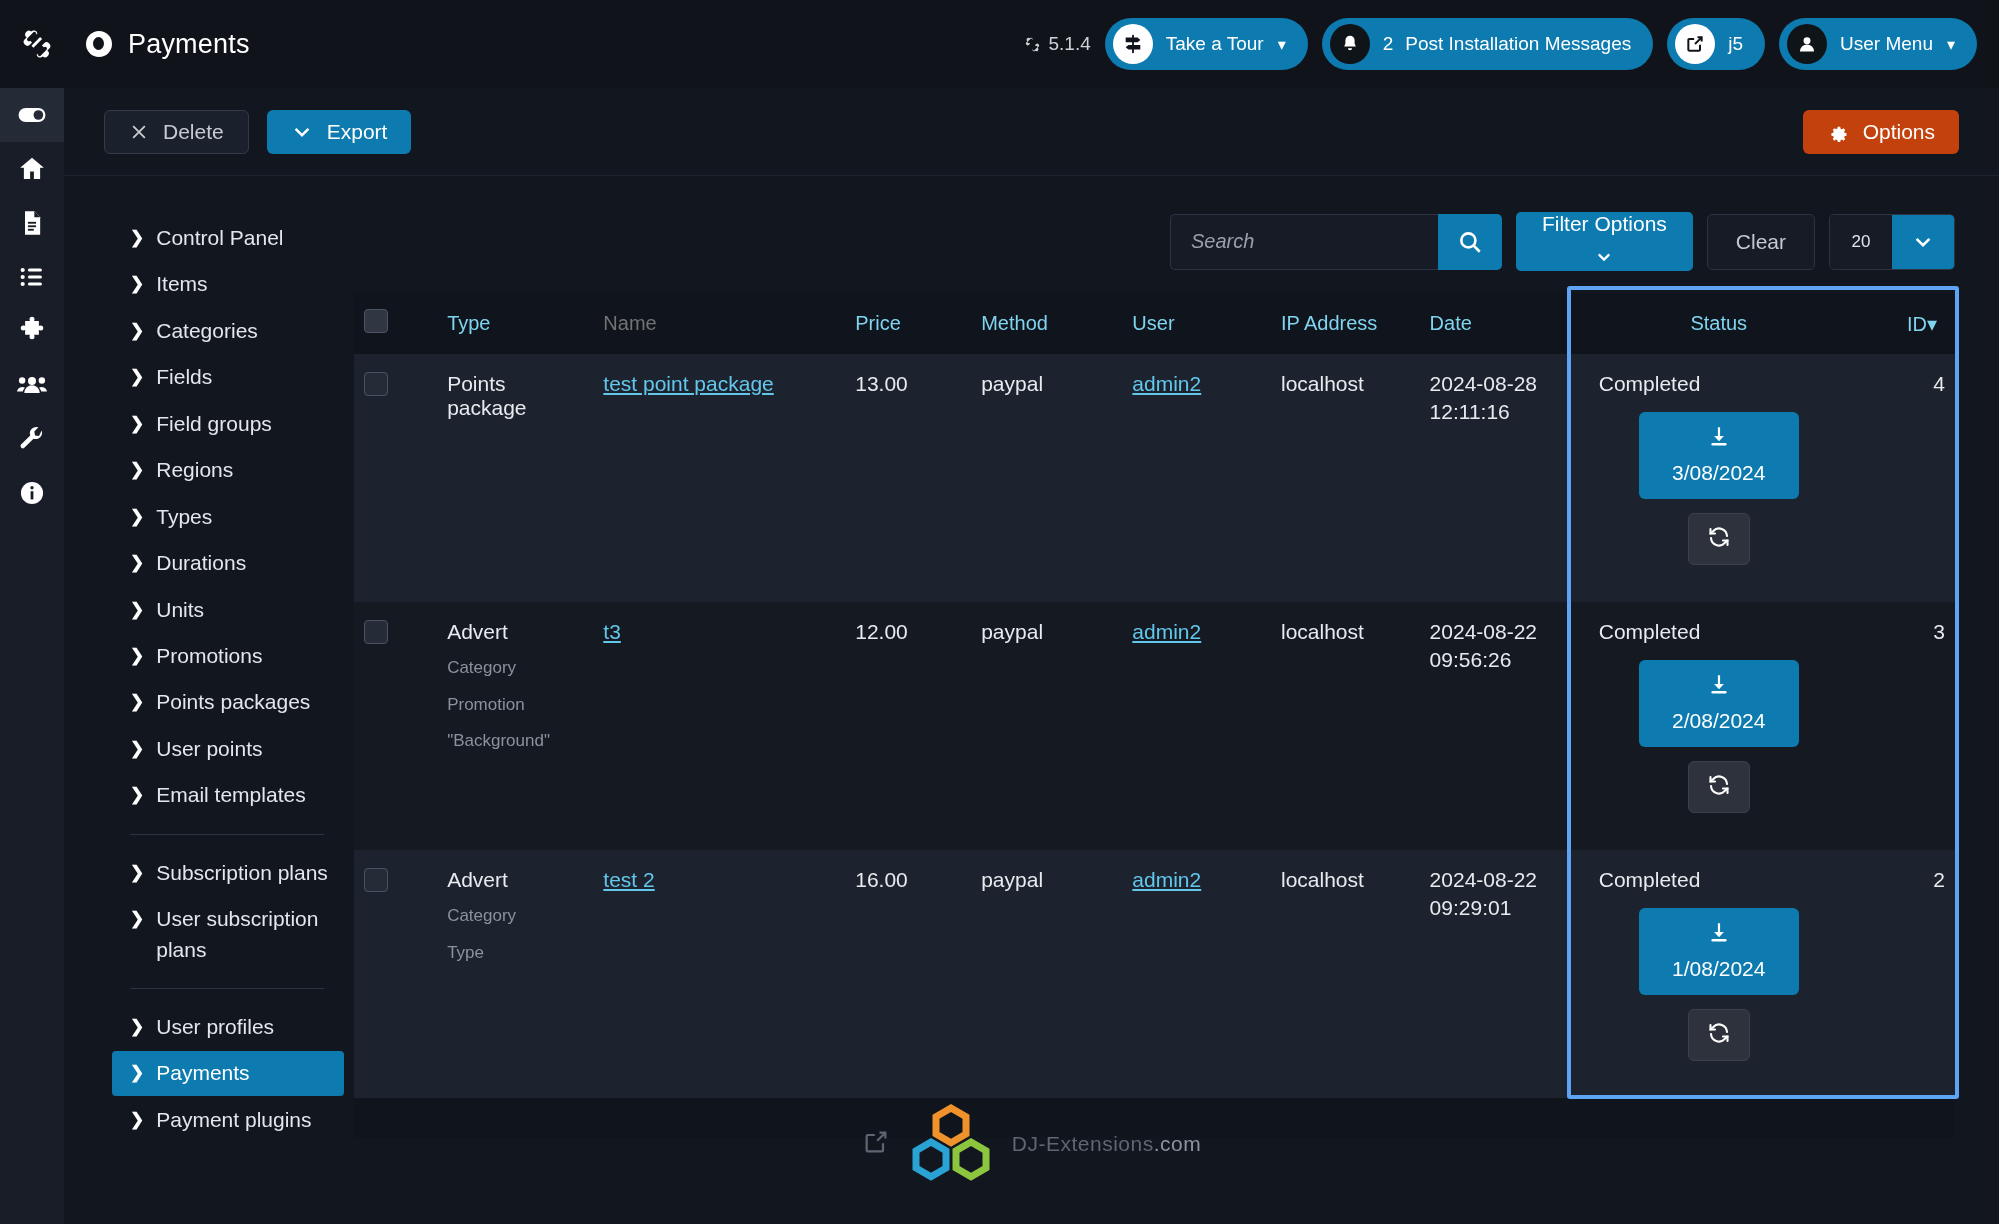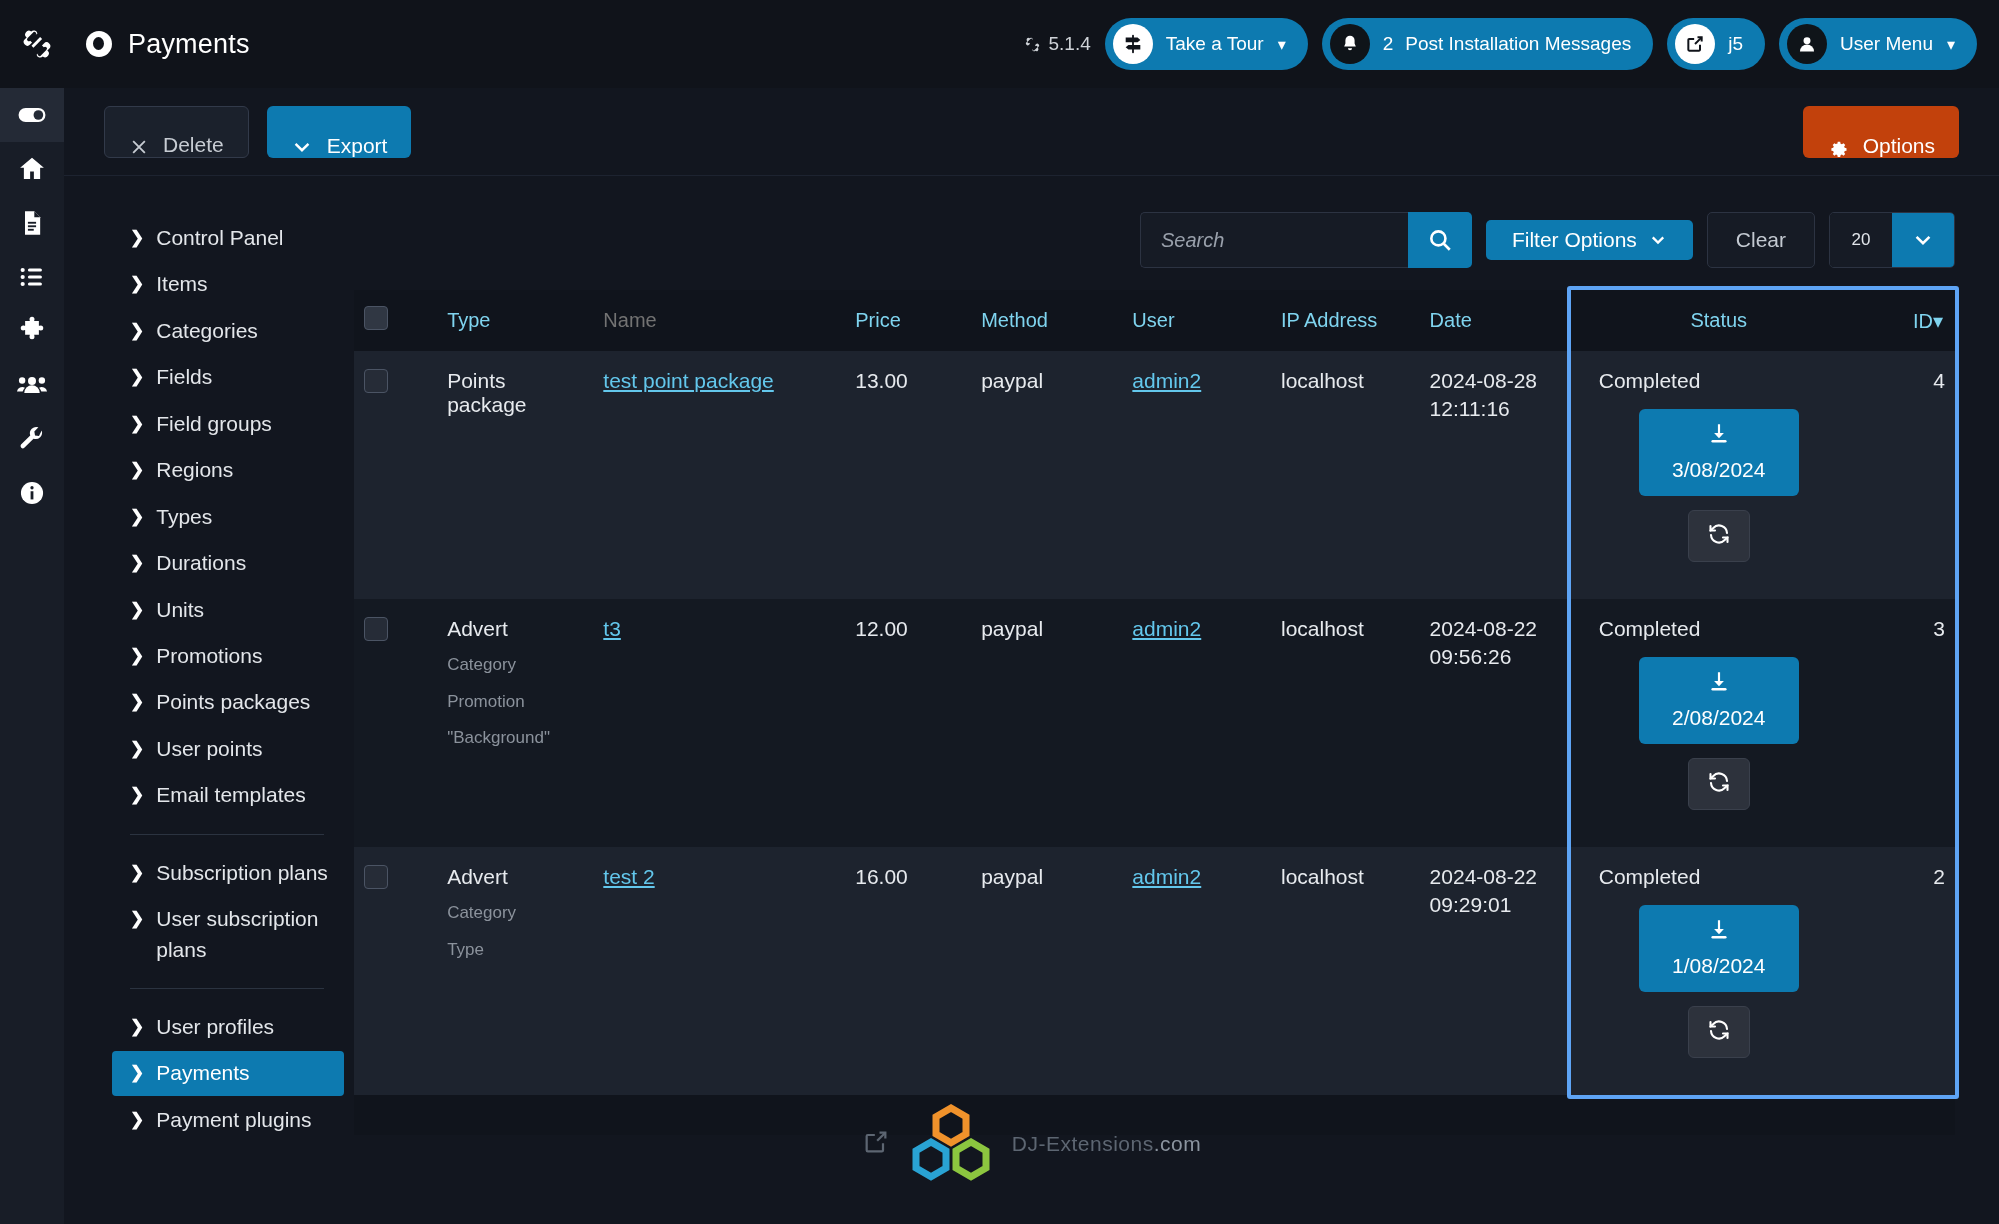--- a/index.html
+++ b/index.html
@@ -51,21 +51,21 @@
     color:#ffffff;
   }
   .rail-item.active { background:#242a36; }
   
   .shell { position:absolute; top:88px; left:64px; width:1935px; height:1136px; background:#12161f; }
   .toolbar {
     height:88px; display:flex; align-items:center; padding:0 40px 0 40px;
     border-bottom:1px solid #1d2330;
   }
   .btn {
-    height:52px; border-radius:6px; display:flex;align-items:flex-end;justify-content:center;
+    height:44px; border-radius:6px; display:flex;align-items:center;justify-content:center;
     font-size:21px; padding:0 24px; cursor:pointer; gap:14px;
   }
   .btn-outline { background:#1b212c; border:1px solid #323a4a; color:#c7ccd3; }
   .btn-primary { background:#0d7ab0; color:#fff; }
   .btn-grey { background:#c2410c; color:#fff;margin-left:30px; }
   .toolbar-right { margin-left:auto; }
   
   .content { display:flex; padding: 0; height: 960px; }
   .sidenav { width: 280px; padding: 40px 0 0 48px; flex:none; }
   .nav-item {
@@ -81,21 +81,21 @@
   
   .searchrow { display:flex; justify-content:flex-end; align-items:center; gap:14px; margin-bottom:22px;}
   .search-wrap { display:flex; height:56px; }
   .search-input {
     width:268px; background:#161b25; border:1px solid #2c3342; border-right:none;
     border-radius:5px 0 0 5px; color:#f9a8d4; font-size:20px; font-style:italic;
     padding:0 20px; outline:none;
   }
   .search-input::placeholder { color:#99a0ab; font-style:italic; }
   .search-btn { width:64px; background:#0d7ab0; border-radius:0 5px 5px 0; display:flex;align-items:center;justify-content:center;cursor:pointer;}
-  .filter-btn { height:40px; background:#0d7ab0; color:#fff; border-radius:5px; display:flex;align-items:center;gap:12px;padding:0 26px;font-size:21px;cursor:pointer;}
+  .filter-btn { height:59px; background:#0d7ab0; color:#fff; border-radius:5px; display:flex;align-items:center;gap:12px;padding:0 26px;font-size:21px;cursor:pointer;flex-direction:column;}
   .clear-btn { height:56px; background:#161b25; border:1px solid #2c3342; color:#c3c9d1; border-radius:5px; display:flex;align-items:center;padding:0 28px;font-size:21px;cursor:pointer;}
   .limit-wrap { display:flex; height:56px; border:1px solid #2c3342; border-radius:5px; overflow:hidden;}
   .limit-val { background:#161b25; color:#e1e5ea; font-size:17px; display:flex;align-items:center;justify-content:center;width:62px;}
   .limit-arrow { background:#0d7ab0; width:62px; display:flex;align-items:center;justify-content:center;cursor:pointer;}
   
   table.grid { width:100%; border-collapse:collapse; table-layout:fixed; }
   table.grid th {
     background:#10141c; color:#7fd4ef; font-size:20px; font-weight:400; text-align:left;
     padding:16px 10px; cursor:pointer;
   }
@@ -412,21 +412,21 @@
             <tr>
               <th><span class="chk hdr"></span></th>
               <th><span>Type</span></th>
               <th class="sorted"><span>Name</span></th>
               <th><span>Price</span></th>
               <th><span>Method</span></th>
               <th><span>User</span></th>
               <th><span>IP Address</span></th>
               <th><span>Date</span></th>
               <th style="text-align: center;"><span>Status</span></th>
-              <th style="text-align: right; padding-right: 12px;"><span>ID</span><span>▾</span></th>
+              <th style="text-align: right; padding-right: 18px;"><span>ID</span><span>▾</span></th>
             </tr>
           </thead>
         <tbody>
             <tr class="row-a" style="height: 248px;">
               <td><span class="chk"></span></td>
               <td>
                 <div>Points package</div>
               </td>
               <td><a class="link" href="#">test point package</a></td>
               <td>

